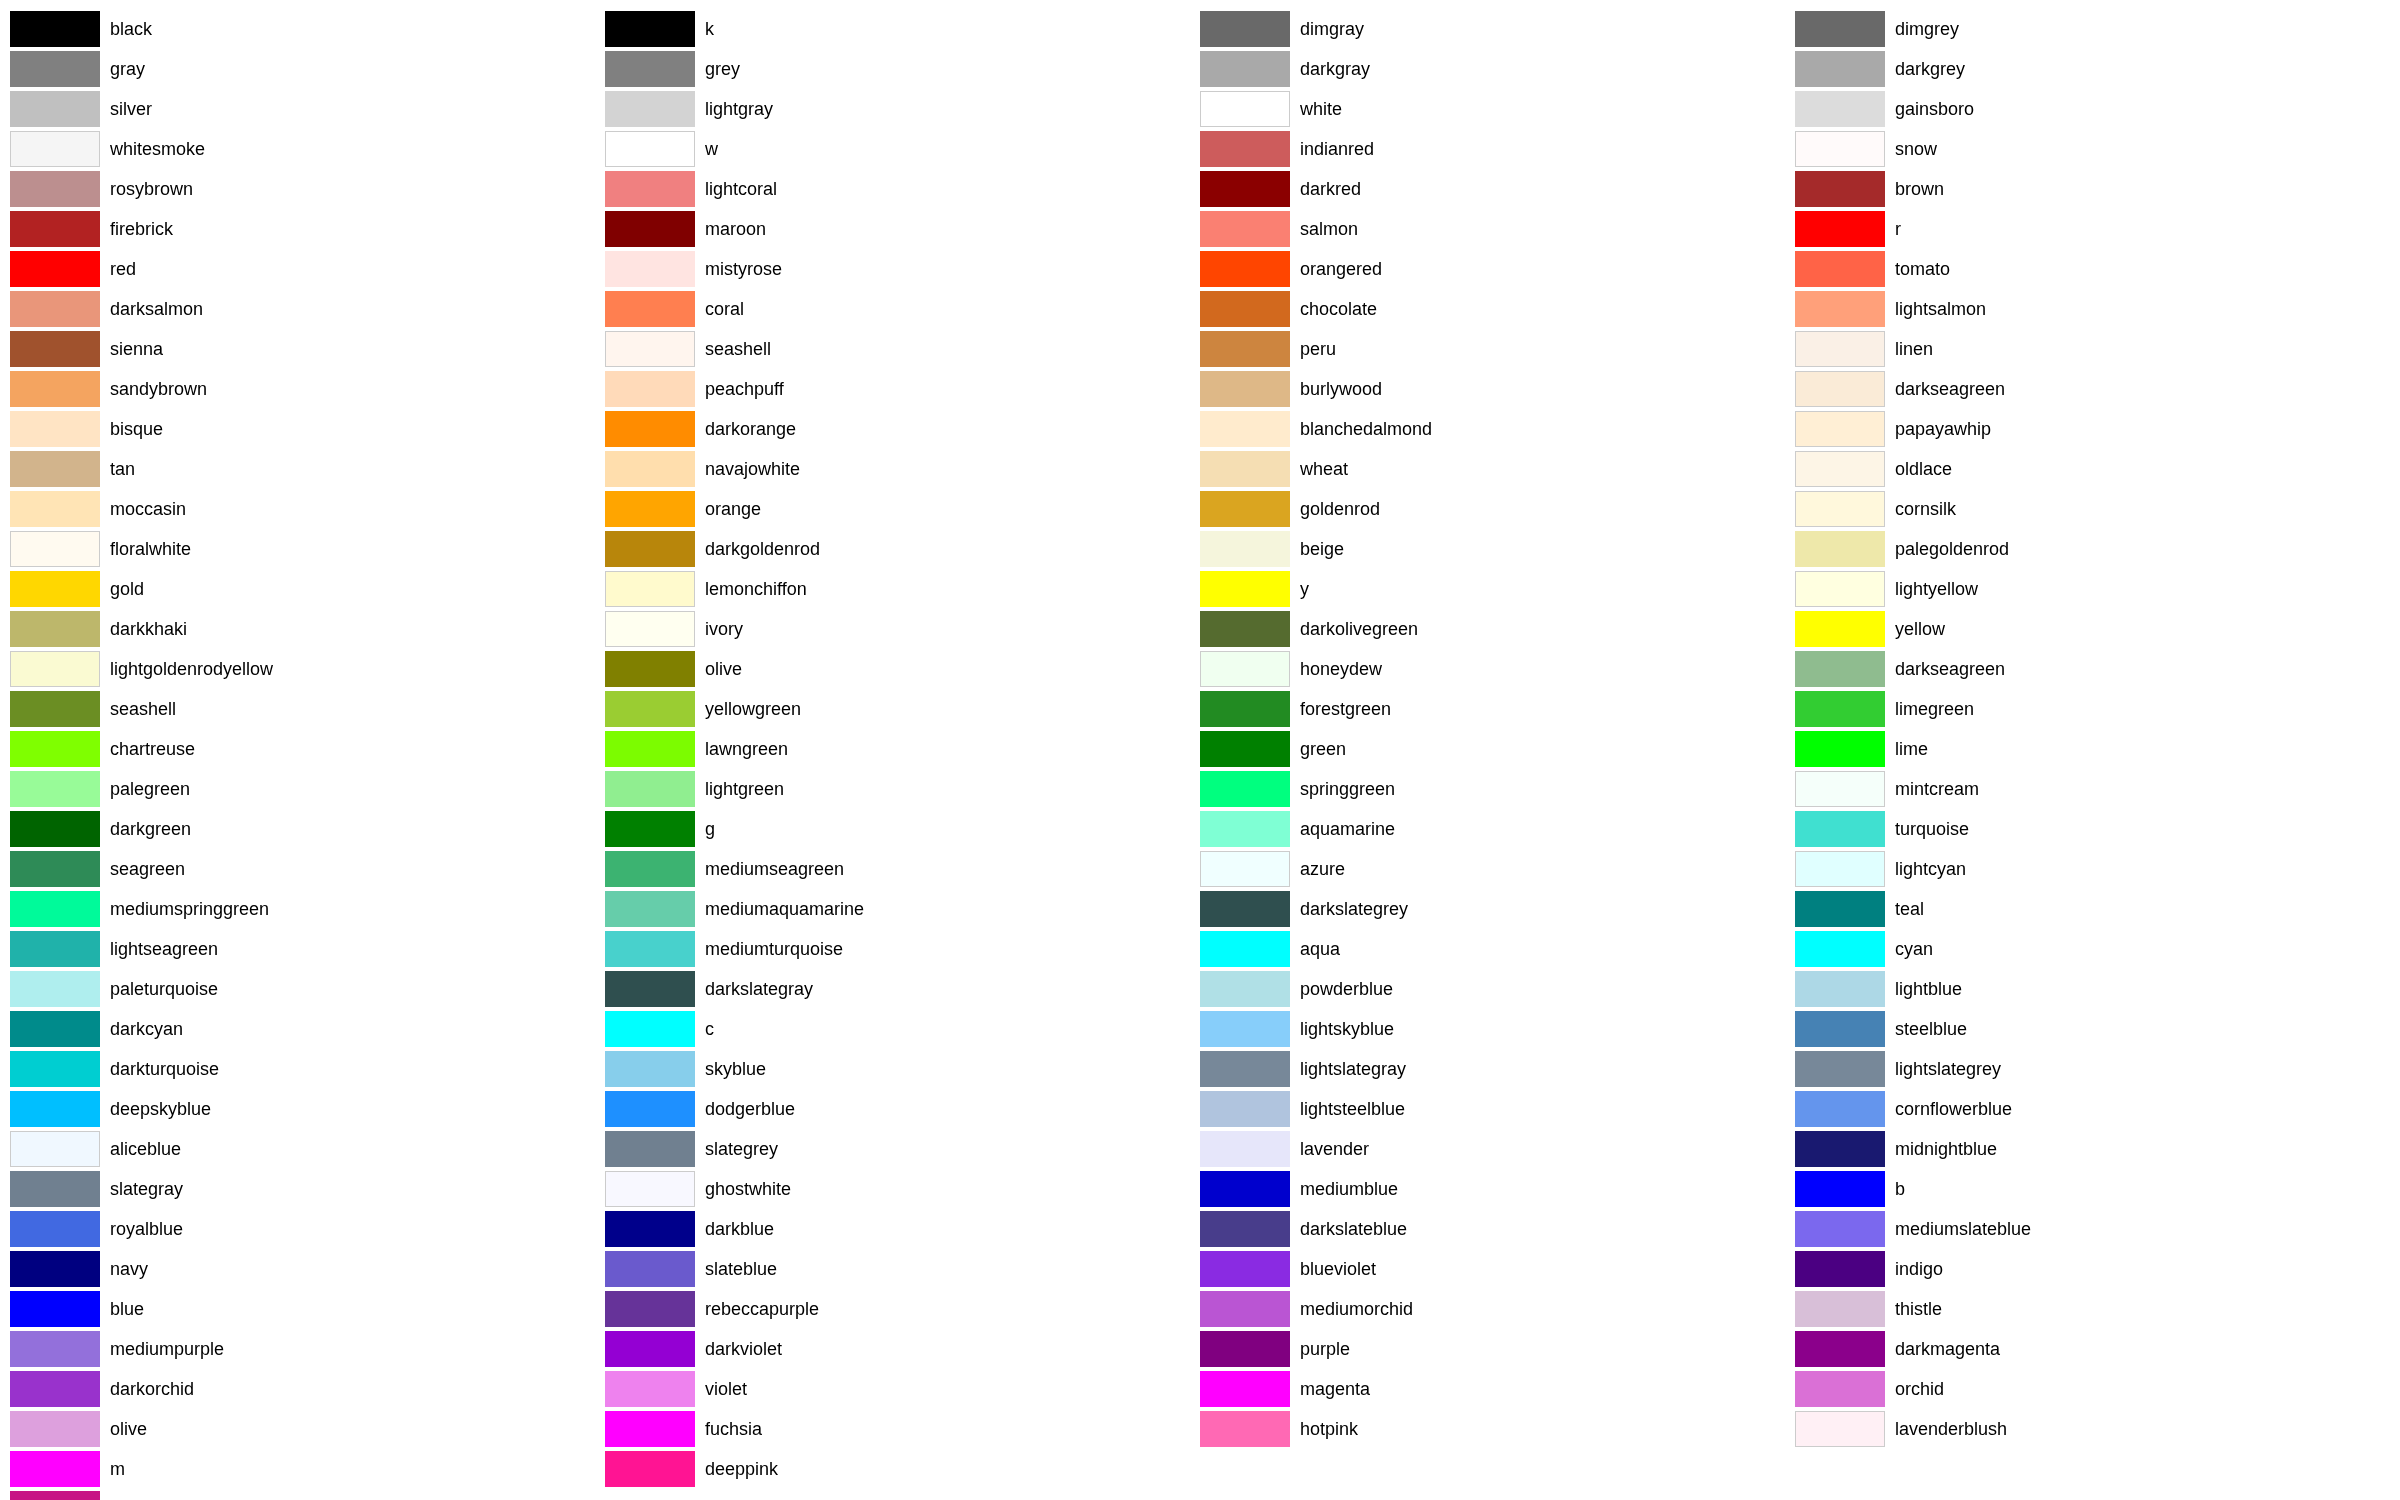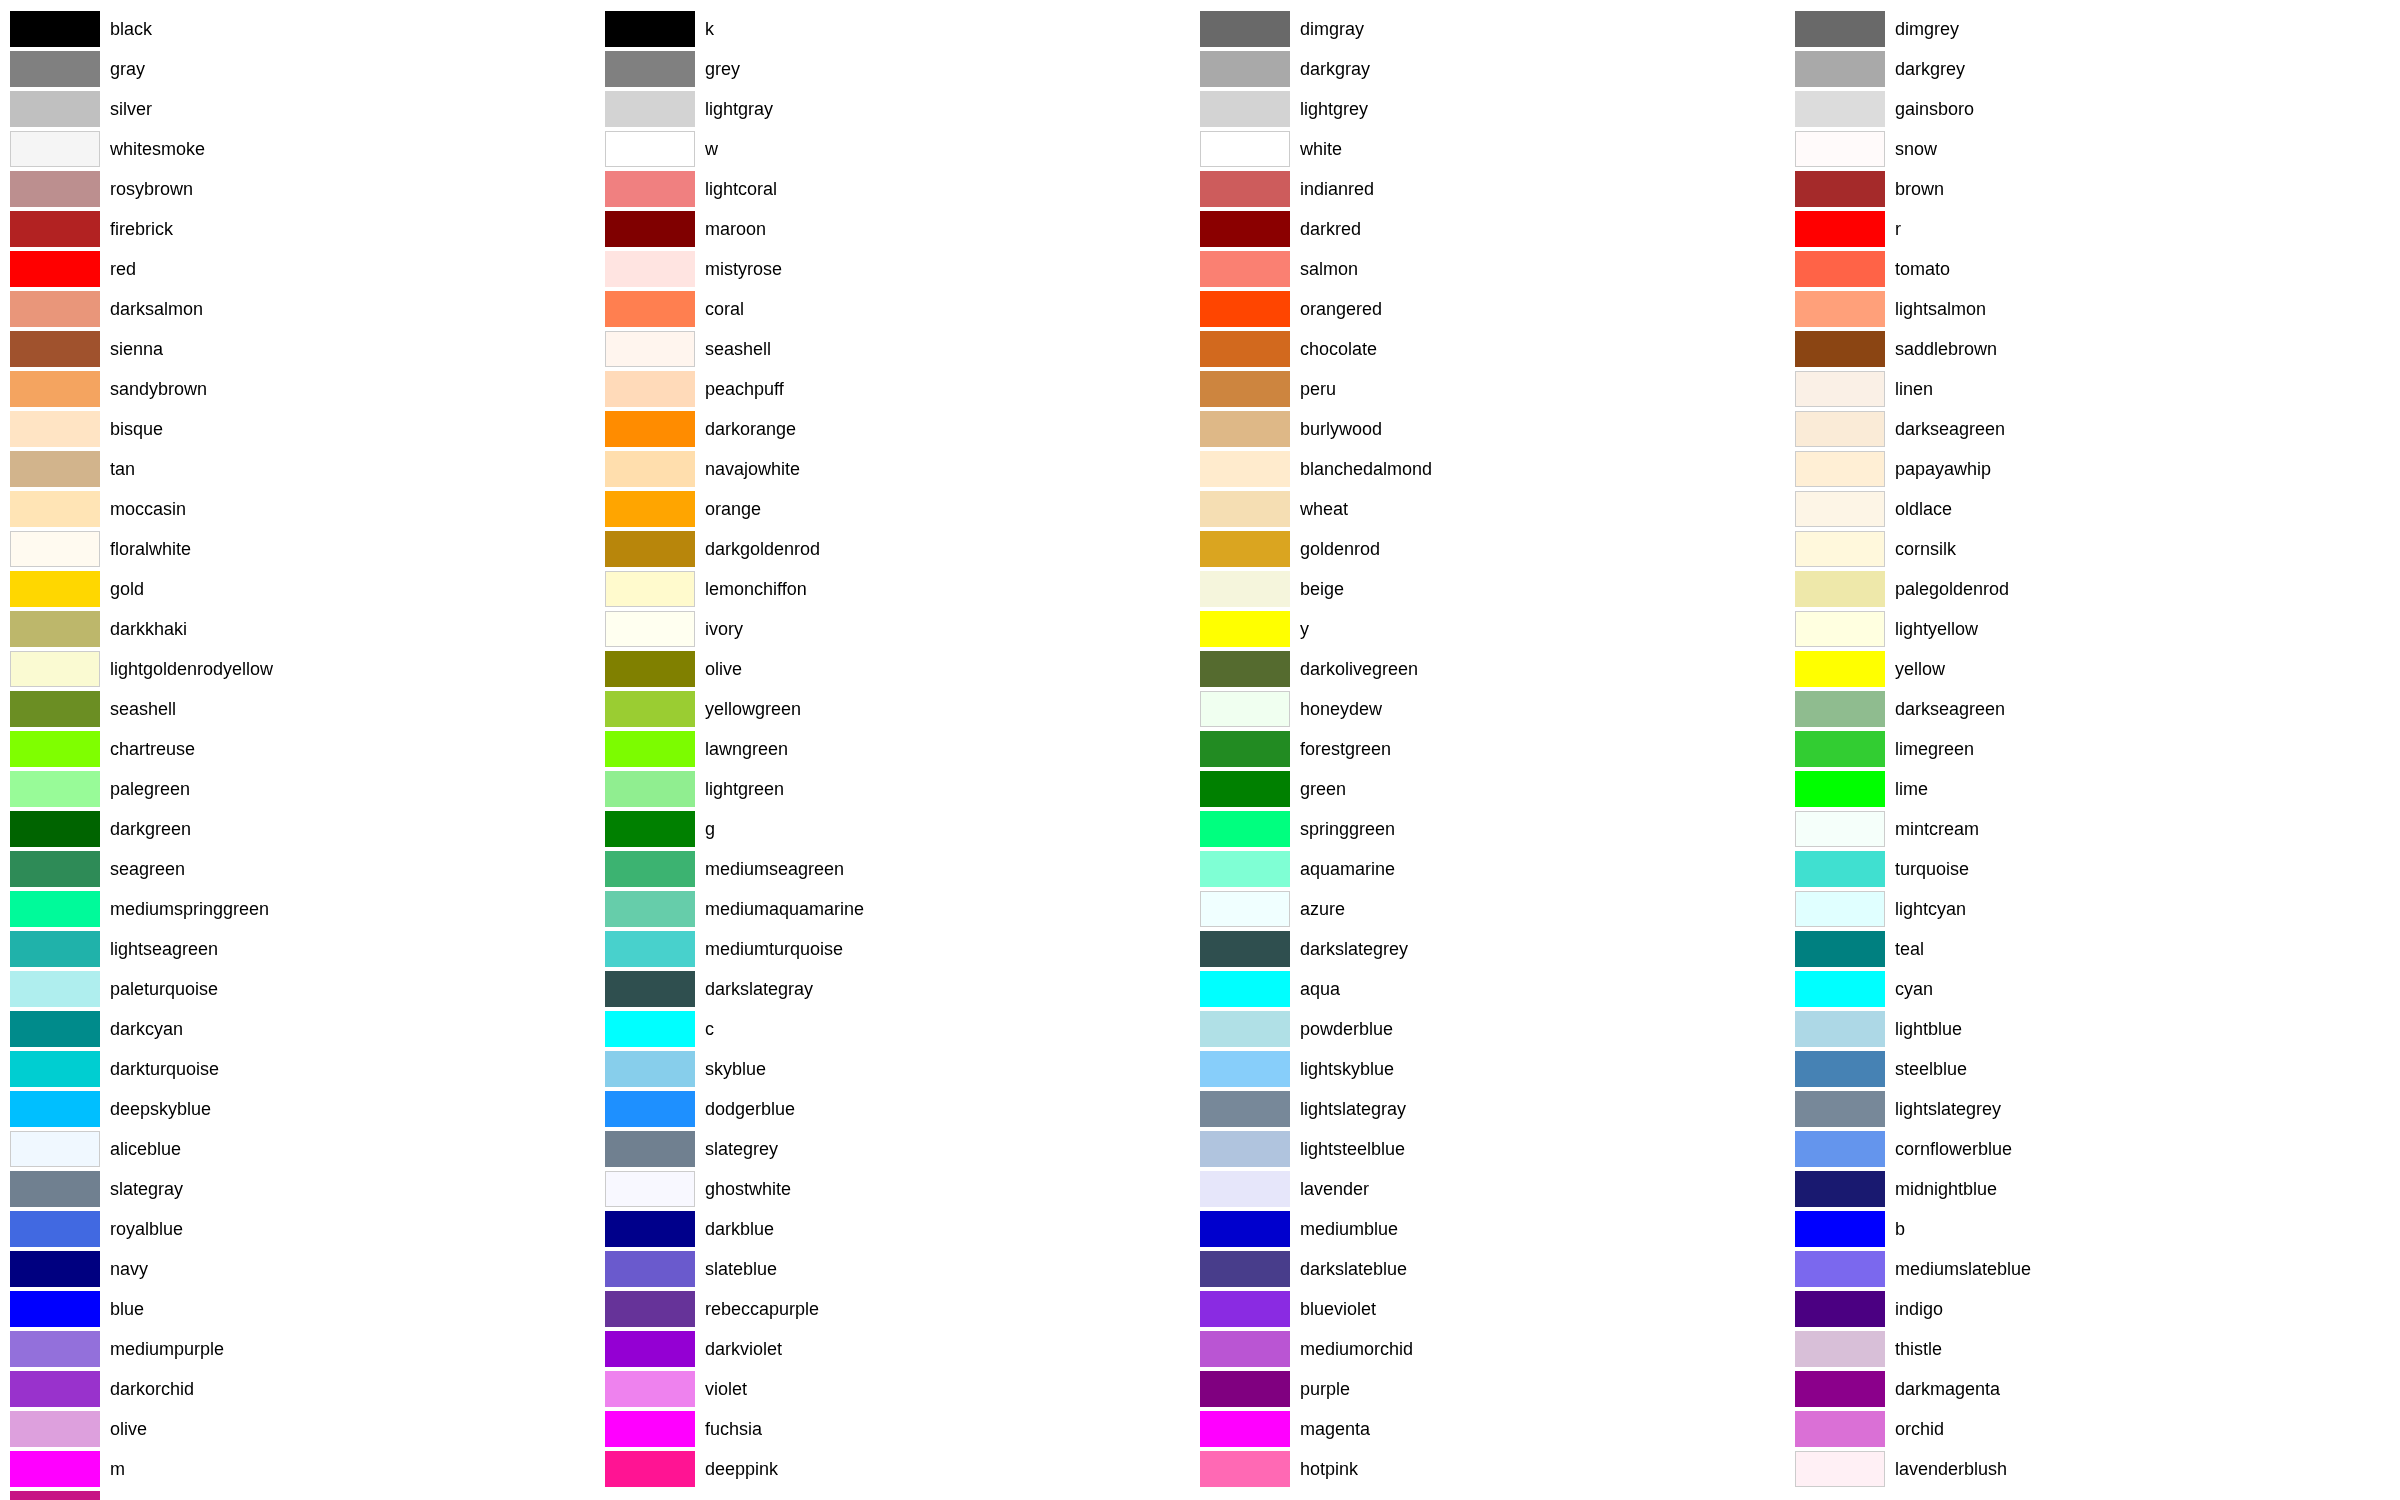--- a/index.html
+++ b/index.html
@@ -349,24 +349,20 @@
     <div class="column">
       <div class="color-row">
         <div class="color-swatch" style="background-color: rgb(105, 105, 105);"></div>
         <span class="color-name">dimgray</span>
       </div>
       <div class="color-row">
         <div class="color-swatch" style="background-color: rgb(169, 169, 169);"></div>
         <span class="color-name">darkgray</span>
       </div>
       <div class="color-row">
-        <div class="color-swatch" style="background-color: rgb(211, 211, 211);"></div>
-        <span class="color-name">lightgrey</span>
-      </div>
-      <div class="color-row">
         <div class="color-swatch" style="background-color: rgb(255, 255, 255); border: 1px solid rgb(204, 204, 204);"></div>
         <span class="color-name">white</span>
       </div>
       <div class="color-row">
         <div class="color-swatch" style="background-color: rgb(205, 92, 92);"></div>
         <span class="color-name">indianred</span>
       </div>
       <div class="color-row">
         <div class="color-swatch" style="background-color: rgb(139, 0, 0);"></div>
         <span class="color-name">darkred</span>
@@ -521,24 +517,20 @@
         <div class="color-swatch" style="background-color: rgb(255, 0, 0);"></div>
         <span class="color-name">r</span>
       </div>
       <div class="color-row">
         <div class="color-swatch" style="background-color: rgb(255, 99, 71);"></div>
         <span class="color-name">tomato</span>
       </div>
       <div class="color-row">
         <div class="color-swatch" style="background-color: rgb(255, 160, 122);"></div>
         <span class="color-name">lightsalmon</span>
-      </div>
-      <div class="color-row">
-        <div class="color-swatch" style="background-color: rgb(139, 69, 19);"></div>
-        <span class="color-name">saddlebrown</span>
       </div>
       <div class="color-row">
         <div class="color-swatch" style="background-color: rgb(250, 240, 230); border: 1px solid rgb(204, 204, 204);"></div>
         <span class="color-name">linen</span>
       </div>
       <div class="color-row">
         <div class="color-swatch" style="background-color: rgb(250, 235, 215); border: 1px solid rgb(204, 204, 204);"></div>
         <span class="color-name">darkseagreen</span>
       </div>
       <div class="color-row">

